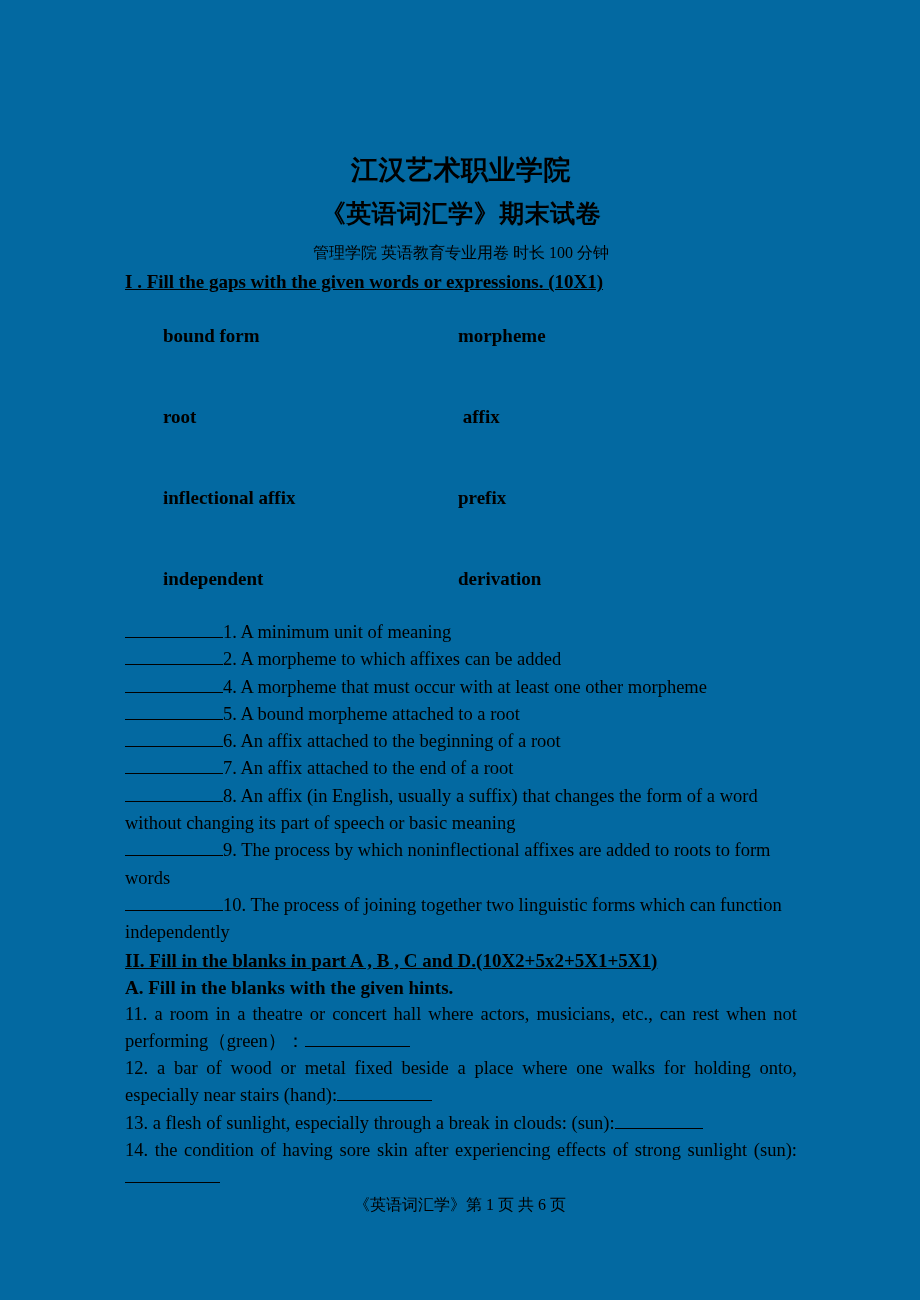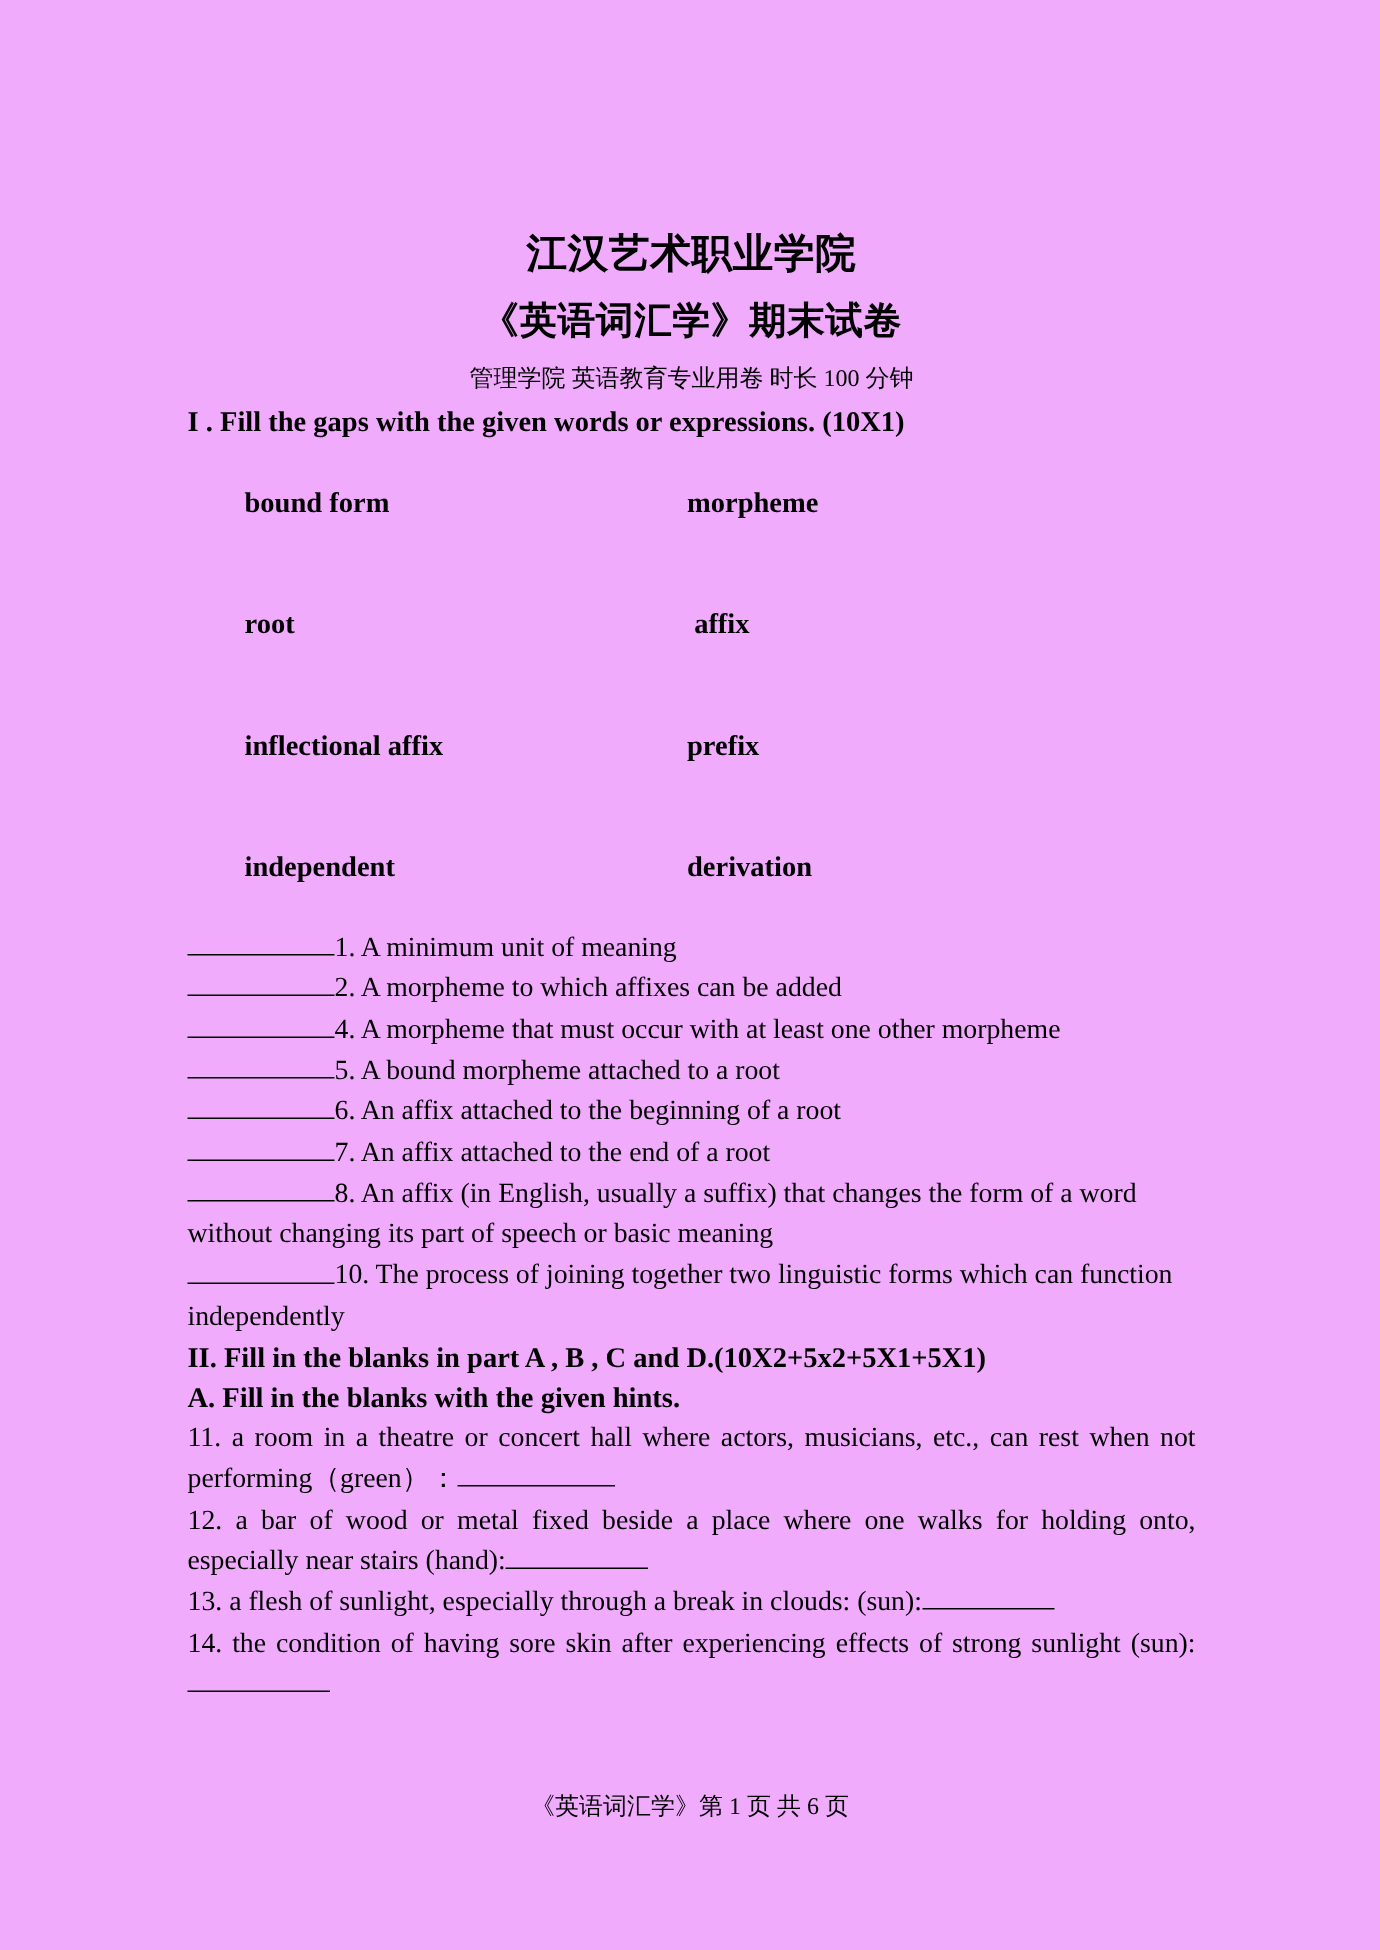--- a/index.html
+++ b/index.html
@@ -15,21 +15,21 @@
     color: #000000;
     overflow: hidden;
   }
 
   .page {
     position: absolute;
     left: 0;
     top: 0;
     width: 920px;
     height: 1300px;
-    background: #f0abfc;
+    background: #0369a1;
   }
 
   .content {
     position: absolute;
     left: 125px;
     top: 150px;
     width: 672px;
   }
 
   
@@ -59,20 +59,21 @@
     margin: 0 0 2px 0;
   }
 
   
   .section-heading {
     font-weight: bold;
     font-size: 19px;
     line-height: 27px;
     margin: 0;
     white-space: nowrap;
+    text-decoration: underline;
   }
   .sub-heading {
     font-weight: bold;
     font-size: 19px;
     line-height: 27px;
     margin: 0;
   }
 
   
   .wordbank {
@@ -178,20 +179,21 @@
     </div>
 
     <div class="def-list">
       <div class="def-item"><span class="blank-lead"></span><span>1.</span><span> A minimum unit of meaning</span></div>
       <div class="def-item"><span class="blank-lead"></span><span>2.</span><span> A morpheme to which affixes can be added</span></div>
       <div class="def-item"><span class="blank-lead"></span><span>4.</span><span> A morpheme that must occur with at least one other morpheme</span></div>
       <div class="def-item"><span class="blank-lead"></span><span>5.</span><span> A bound morpheme attached to a root</span></div>
       <div class="def-item"><span class="blank-lead"></span><span>6.</span><span> An affix attached to the beginning of a root</span></div>
       <div class="def-item"><span class="blank-lead"></span><span>7.</span><span> An affix attached to the end of a root</span></div>
       <div class="def-item"><span class="blank-lead"></span><span>8.</span><span> An affix (in English, usually a suffix) that changes the form of a word without changing its part of speech or basic meaning</span></div>
+      <div class="def-item"><span class="blank-lead"></span><span>9.</span><span> The process by which noninflectional affixes are added to roots to form words</span></div>
       <div class="def-item"><span class="blank-lead"></span><span>10.</span><span> The process of joining together two linguistic forms which can function independently</span></div>
     </div>
 
     <div class="section-heading">II. Fill in the blanks in part A , B , C and D.(10X2+5x2+5X1+5X1)</div>
     <div class="sub-heading">A. Fill in the blanks with the given hints.</div>
 
     <div class="qa-list">
       <div class="qa-item"><span>11.</span><span> a room in a theatre or concert hall where actors, musicians, etc., can rest when not performing（green）：</span><span class="blank-inline bl-w105"></span></div>
       <div class="qa-item"><span>12.</span><span> a bar of wood or metal fixed beside a place where one walks for holding onto, especially near stairs (hand):</span><span class="blank-inline bl-w95"></span></div>
       <div class="qa-item"><span>13.</span><span> a flesh of sunlight, especially through a break in clouds: (sun):</span><span class="blank-inline bl-w88"></span></div>

